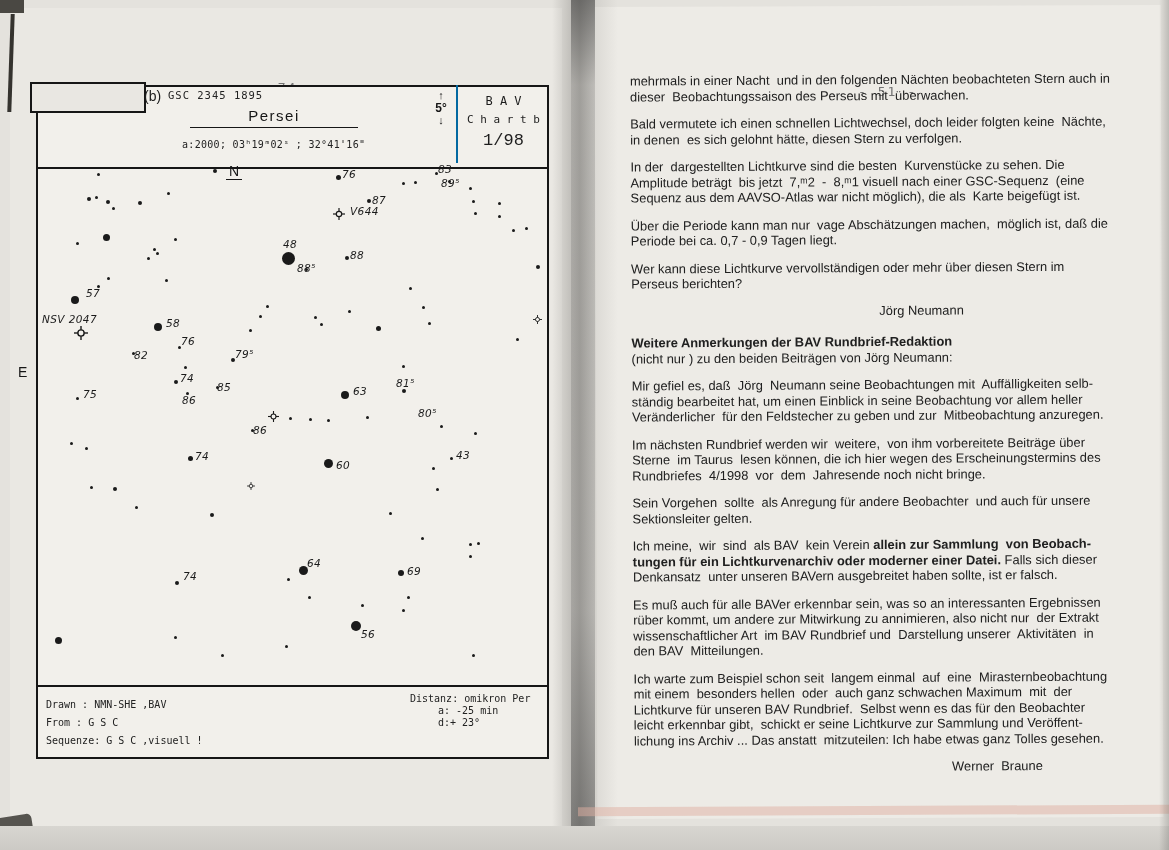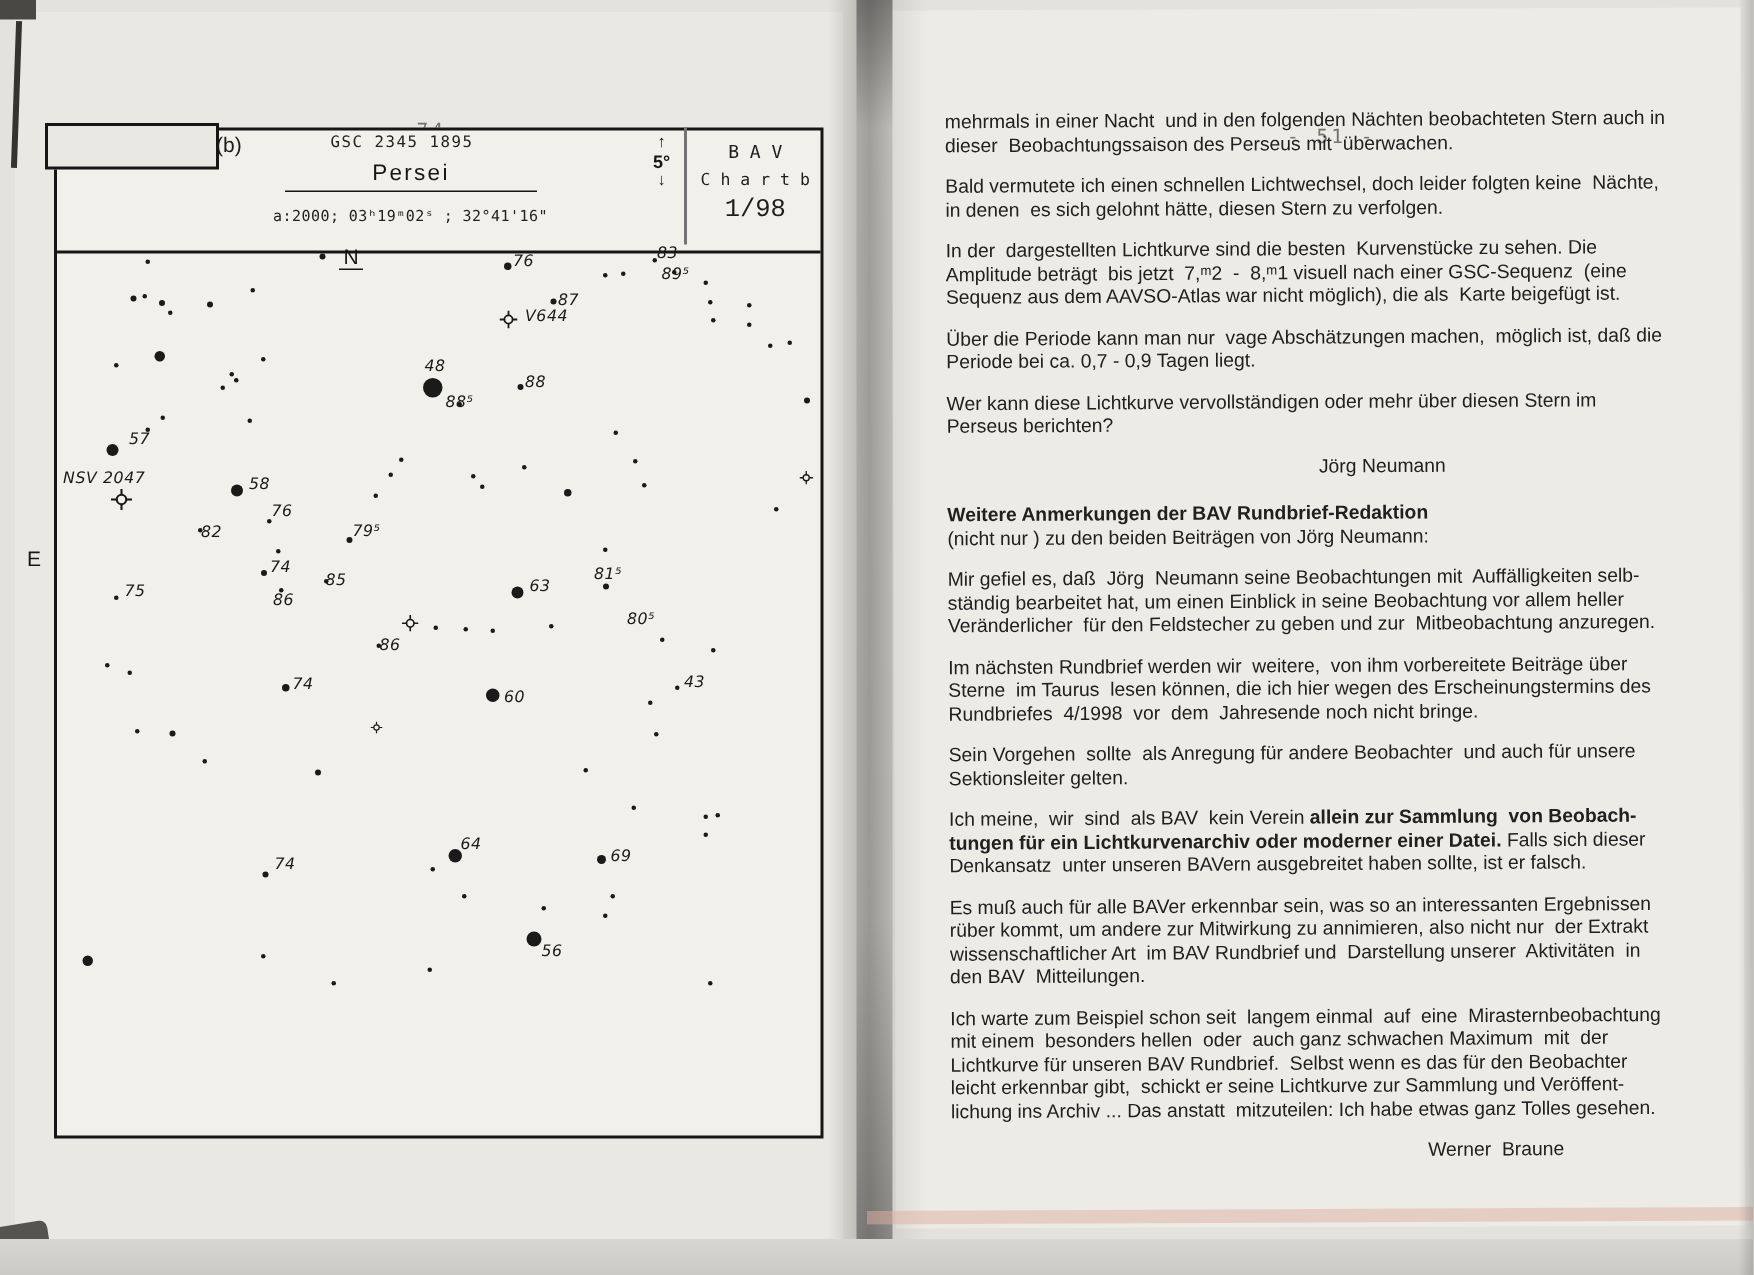--- a/index.html
+++ b/index.html
@@ -24,29 +24,29 @@
   .pageno{font-family:"DejaVu Sans Mono","Liberation Mono",monospace;font-size:13px;letter-spacing:2px;color:#737373;margin-top:48px;}
   .pageno.left{left:258px;top:32px;}
   .pageno.right{left:858px;top:36px;}
   
   .chart-box{left:36px;top:85px;width:509px;height:670px;border:2px solid #161616;background:#f2f0eb;}
   .hdr{position:absolute;left:0;top:0;right:0;height:80px;border-bottom:2px solid #161616;}
   .ftr{position:absolute;left:0;right:0;bottom:0;height:70px;border-top:2px solid #161616;}
   .mono{font-family:"DejaVu Sans Mono","Liberation Mono",monospace;}
   .small-box{left:-8px;top:-5px;width:112px;height:27px;border:2px solid #161616;background:#e9e7e2;}
   .sub-label{left:106px;top:1px;font-size:14px;color:#1b1b1b;}
-  .gsc{left:130px;top:2px;width:200px;text-align:center;font-size:10.5px;letter-spacing:1px;color:#222;}
+  .gsc{left:130px;top:2px;width:200px;text-align:left;font-size:10.5px;letter-spacing:1px;color:#222;}
   .star-name{left:152px;top:20px;width:168px;text-align:center;font-size:15px;letter-spacing:1.5px;
              border-bottom:1.5px solid #161616;padding-bottom:3px;color:#161616;}
   .coords{left:144px;top:52px;font-size:10px;letter-spacing:.3px;color:#222;}
   .mag-block{left:12px;top:22px;font-size:9px;line-height:11px;color:#222;white-space:pre;}
   .scale{left:390px;top:3px;width:26px;text-align:center;color:#161616;}
   .scale .arr{font-size:11px;line-height:11px;}
   .scale .deg{font-size:12px;font-weight:bold;line-height:14px;}
-  .bav-box{left:418px;top:-2px;width:91px;height:78px;border-left:2px solid #737373;}
+  .bav-box{left:418px;top:-2px;width:91px;height:78px;border-left:2px solid #0369a1;}
   .bav-box div{position:absolute;width:100%;text-align:center;color:#1d1d1d;}
   .bav1{top:9px;font-size:12px;}
   .bav2{top:28px;font-size:11px;}
   .bav3{top:46px;font-size:17px;font-family:Liberation Mono, monospace;}
   .ftr .f{position:absolute;font-size:10px;color:#222;white-space:nowrap;}
   
   #star-layer{left:0;top:0;width:1169px;height:850px;pointer-events:none;}
   .star{position:absolute;background:#1a1a1a;border-radius:50%;}
   .star-label{position:absolute;font-style:italic;font-size:10.5px;letter-spacing:.4px;color:#1a1a1a;
               font-family:"DejaVu Sans",sans-serif;white-space:nowrap;}
@@ -87,20 +87,28 @@
       <div class="abs scale">
         <div class="arr">↑</div>
         <div class="deg">5°</div>
         <div class="arr">↓</div>
       </div>
       <div class="abs bav-box mono">
         <div class="bav1">B A V</div>
         <div class="bav2">C h a r t  b</div>
         <div class="bav3">1/98</div>
       </div>
+    </div>
+    <div class="ftr mono">
+      <div class="f" style="left:8px;top:12px;">Drawn : NMN-SHE ,BAV</div>
+      <div class="f" style="left:8px;top:30px;">From : G S C</div>
+      <div class="f" style="left:8px;top:48px;">Sequenze: G S C ,visuell !</div>
+      <div class="f" style="left:372px;top:6px;">Distanz: omikron Per</div>
+      <div class="f" style="left:400px;top:18px;">a: -25 min</div>
+      <div class="f" style="left:400px;top:30px;">d:+ 23°</div>
     </div>
   </div>
 
   <div class="abs" id="star-layer">
       <div class="star" style="left: 96.5px; top: 172.5px; width: 3px; height: 3px;"></div>
       <div class="star" style="left: 213px; top: 169px; width: 4px; height: 4px;"></div>
       <div class="star" style="left: 335.5px; top: 174.5px; width: 5px; height: 5px;"></div>
       <div class="star" style="left: 434.5px; top: 171.5px; width: 3px; height: 3px;"></div>
       <div class="star" style="left: 447.5px; top: 179.5px; width: 3px; height: 3px;"></div>
       <div class="star" style="left: 401.5px; top: 181.5px; width: 3px; height: 3px;"></div>

